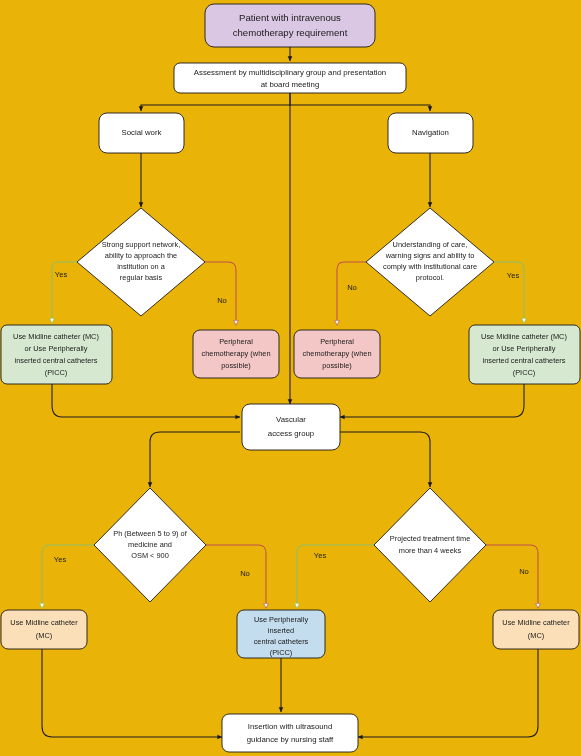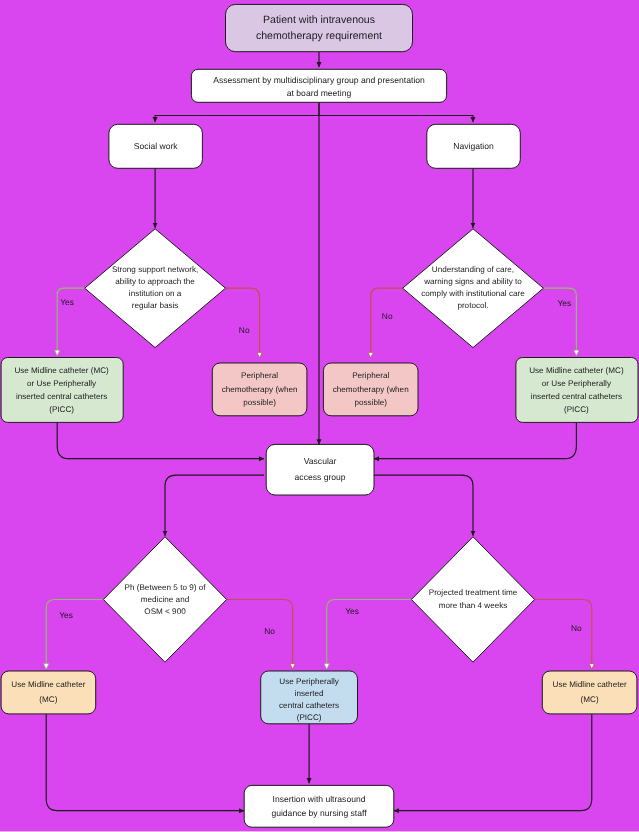--- a/index.html
+++ b/index.html
@@ -4,21 +4,21 @@
 <style>
   html, body {
     margin: 0;
     padding: 0;
     background: #ffffff;
   }
   #chart-root {
     position: relative;
     width: 581px;
     height: 756px;
-    background: #d946ef;
+    background: #eab308;
     font-family: "Liberation Sans", sans-serif;
     overflow: hidden;
   }
   svg.flow {
     position: absolute;
     top: 0;
     left: 0;
     width: 581px;
     height: 756px;
   }

